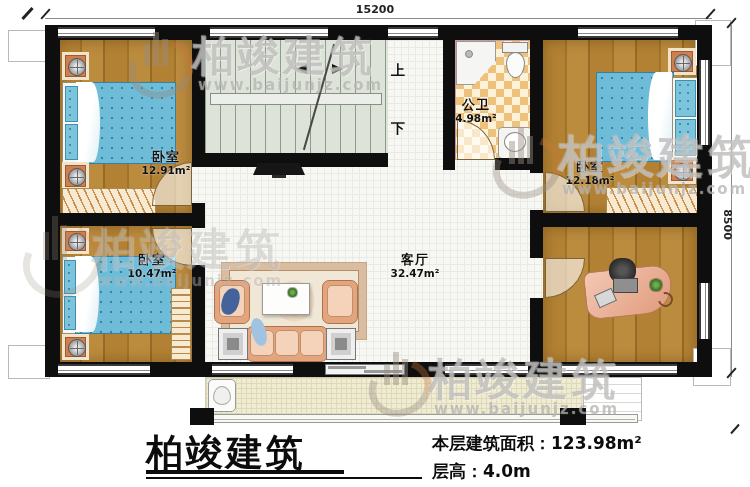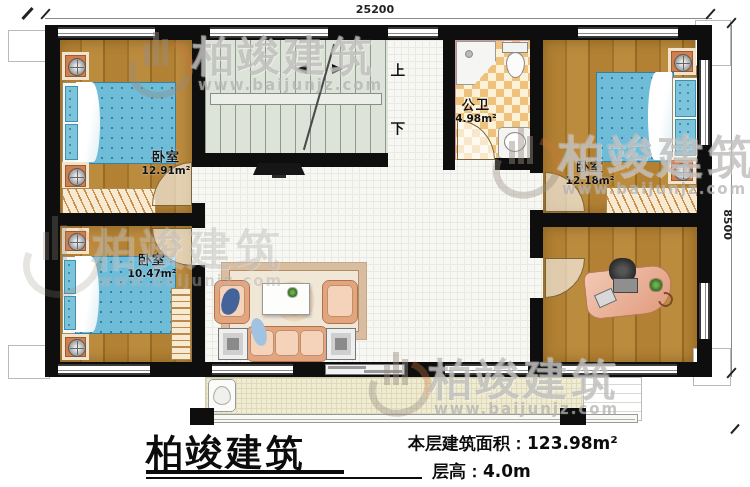--- a/index.html
+++ b/index.html
@@ -261,22 +261,26 @@
   <div class="stair-dir" style="left:391px;top:62px;">上</div>
   <div class="stair-dir" style="left:391px;top:120px;">下</div>
   <div class="room-label" style="left:432px;top:98px;width:88px;">
     <div class="nm">公卫</div>
     <div class="area">4.98m²</div>
   </div>
   <div class="room-label" style="left:540px;top:160px;width:100px;">
     <div class="nm">卧室</div>
     <div class="area">12.18m²</div>
   </div>
-
-  <div class="dimtext" style="left:345px;top:3px;width:60px;text-align:center;">25200</div>
+  <div class="room-label" style="left:365px;top:253px;width:100px;">
+    <div class="nm">客厅</div>
+    <div class="area">32.47m²</div>
+  </div>
+
+  <div class="dimtext" style="left:345px;top:3px;width:60px;text-align:center;">15200</div>
   <div class="dimline" style="left:45px;top:18px;width:667px;height:1px;"></div>
   <div class="tick" style="left:39px;top:13px;"></div>
   <div class="tick" style="left:704px;top:13px;"></div>
   <div class="dimline" style="left:731px;top:25px;width:1px;height:352px;"></div>
   <div class="dimtext" style="left:712px;top:218px;transform:rotate(90deg);transform-origin:center;">8500</div>
   <div class="tick" style="left:725px;top:22px;"></div>
   <div class="tick" style="left:725px;top:372px;"></div>
   <div class="tick" style="left:20px;top:12px;width:15px;height:3px;"></div>
   <div class="tick" style="left:729px;top:428px;width:12px;"></div>
 
@@ -325,20 +329,20 @@
           <i style="height:75%;"></i>
         </span>
     </div>
     <div class="brand" style="position:absolute;left:60px;top:2px;font-size:44px;">柏竣建筑</div>
     <div class="url" style="position:absolute;left:66px;top:52px;">www.baijunjz.com</div>
   </div>
 
   <div class="tb-title" style="left:146px;top:428px;">柏竣建筑</div>
   <div class="tb-line" style="left:146px;top:470px;width:198px;height:4px;"></div>
   <div class="tb-line" style="left:146px;top:477px;width:276px;height:2px;"></div>
-  <div class="tb-info" style="left:408px;top:432px;text-align:right;">
+  <div class="tb-info" style="left:432px;top:432px;text-align:right;">
     <span>本层建筑面积：</span><span>123.98m²</span>
   </div>
   <div class="tb-info" style="left:432px;top:460px;">
     <span>层高：</span><span>4.0m</span>
   </div>
 
 </div>
 
 </body></html>

